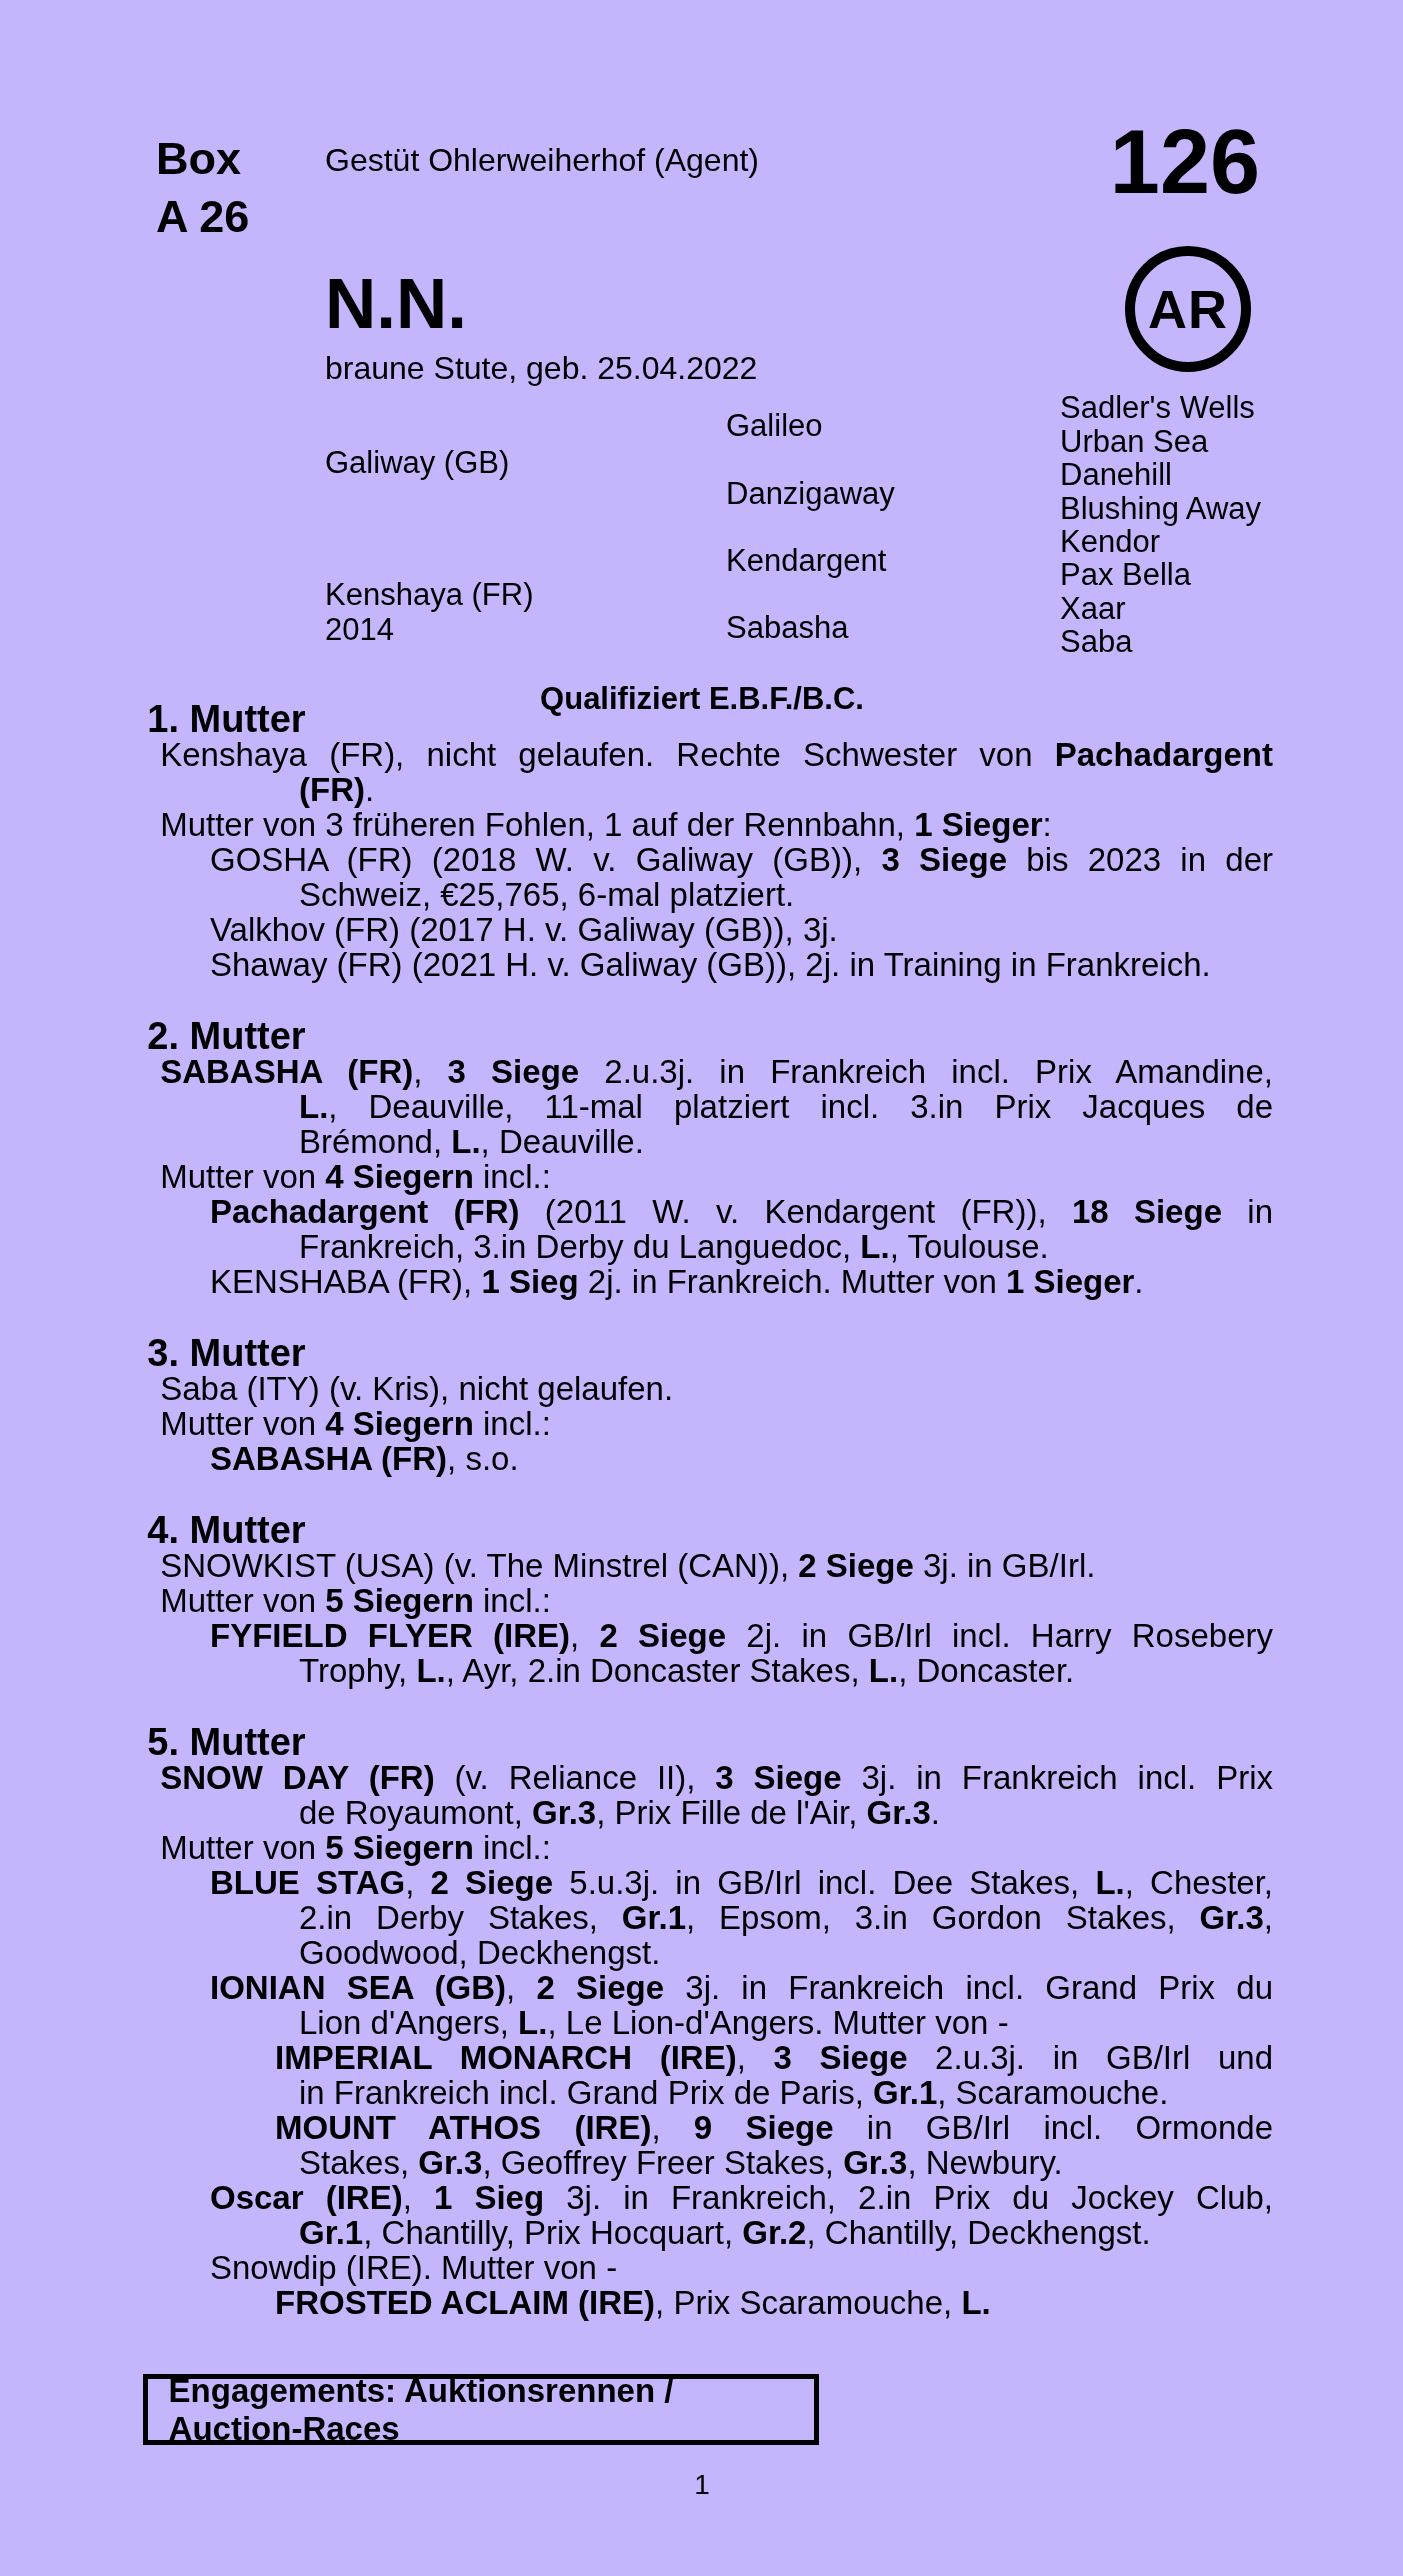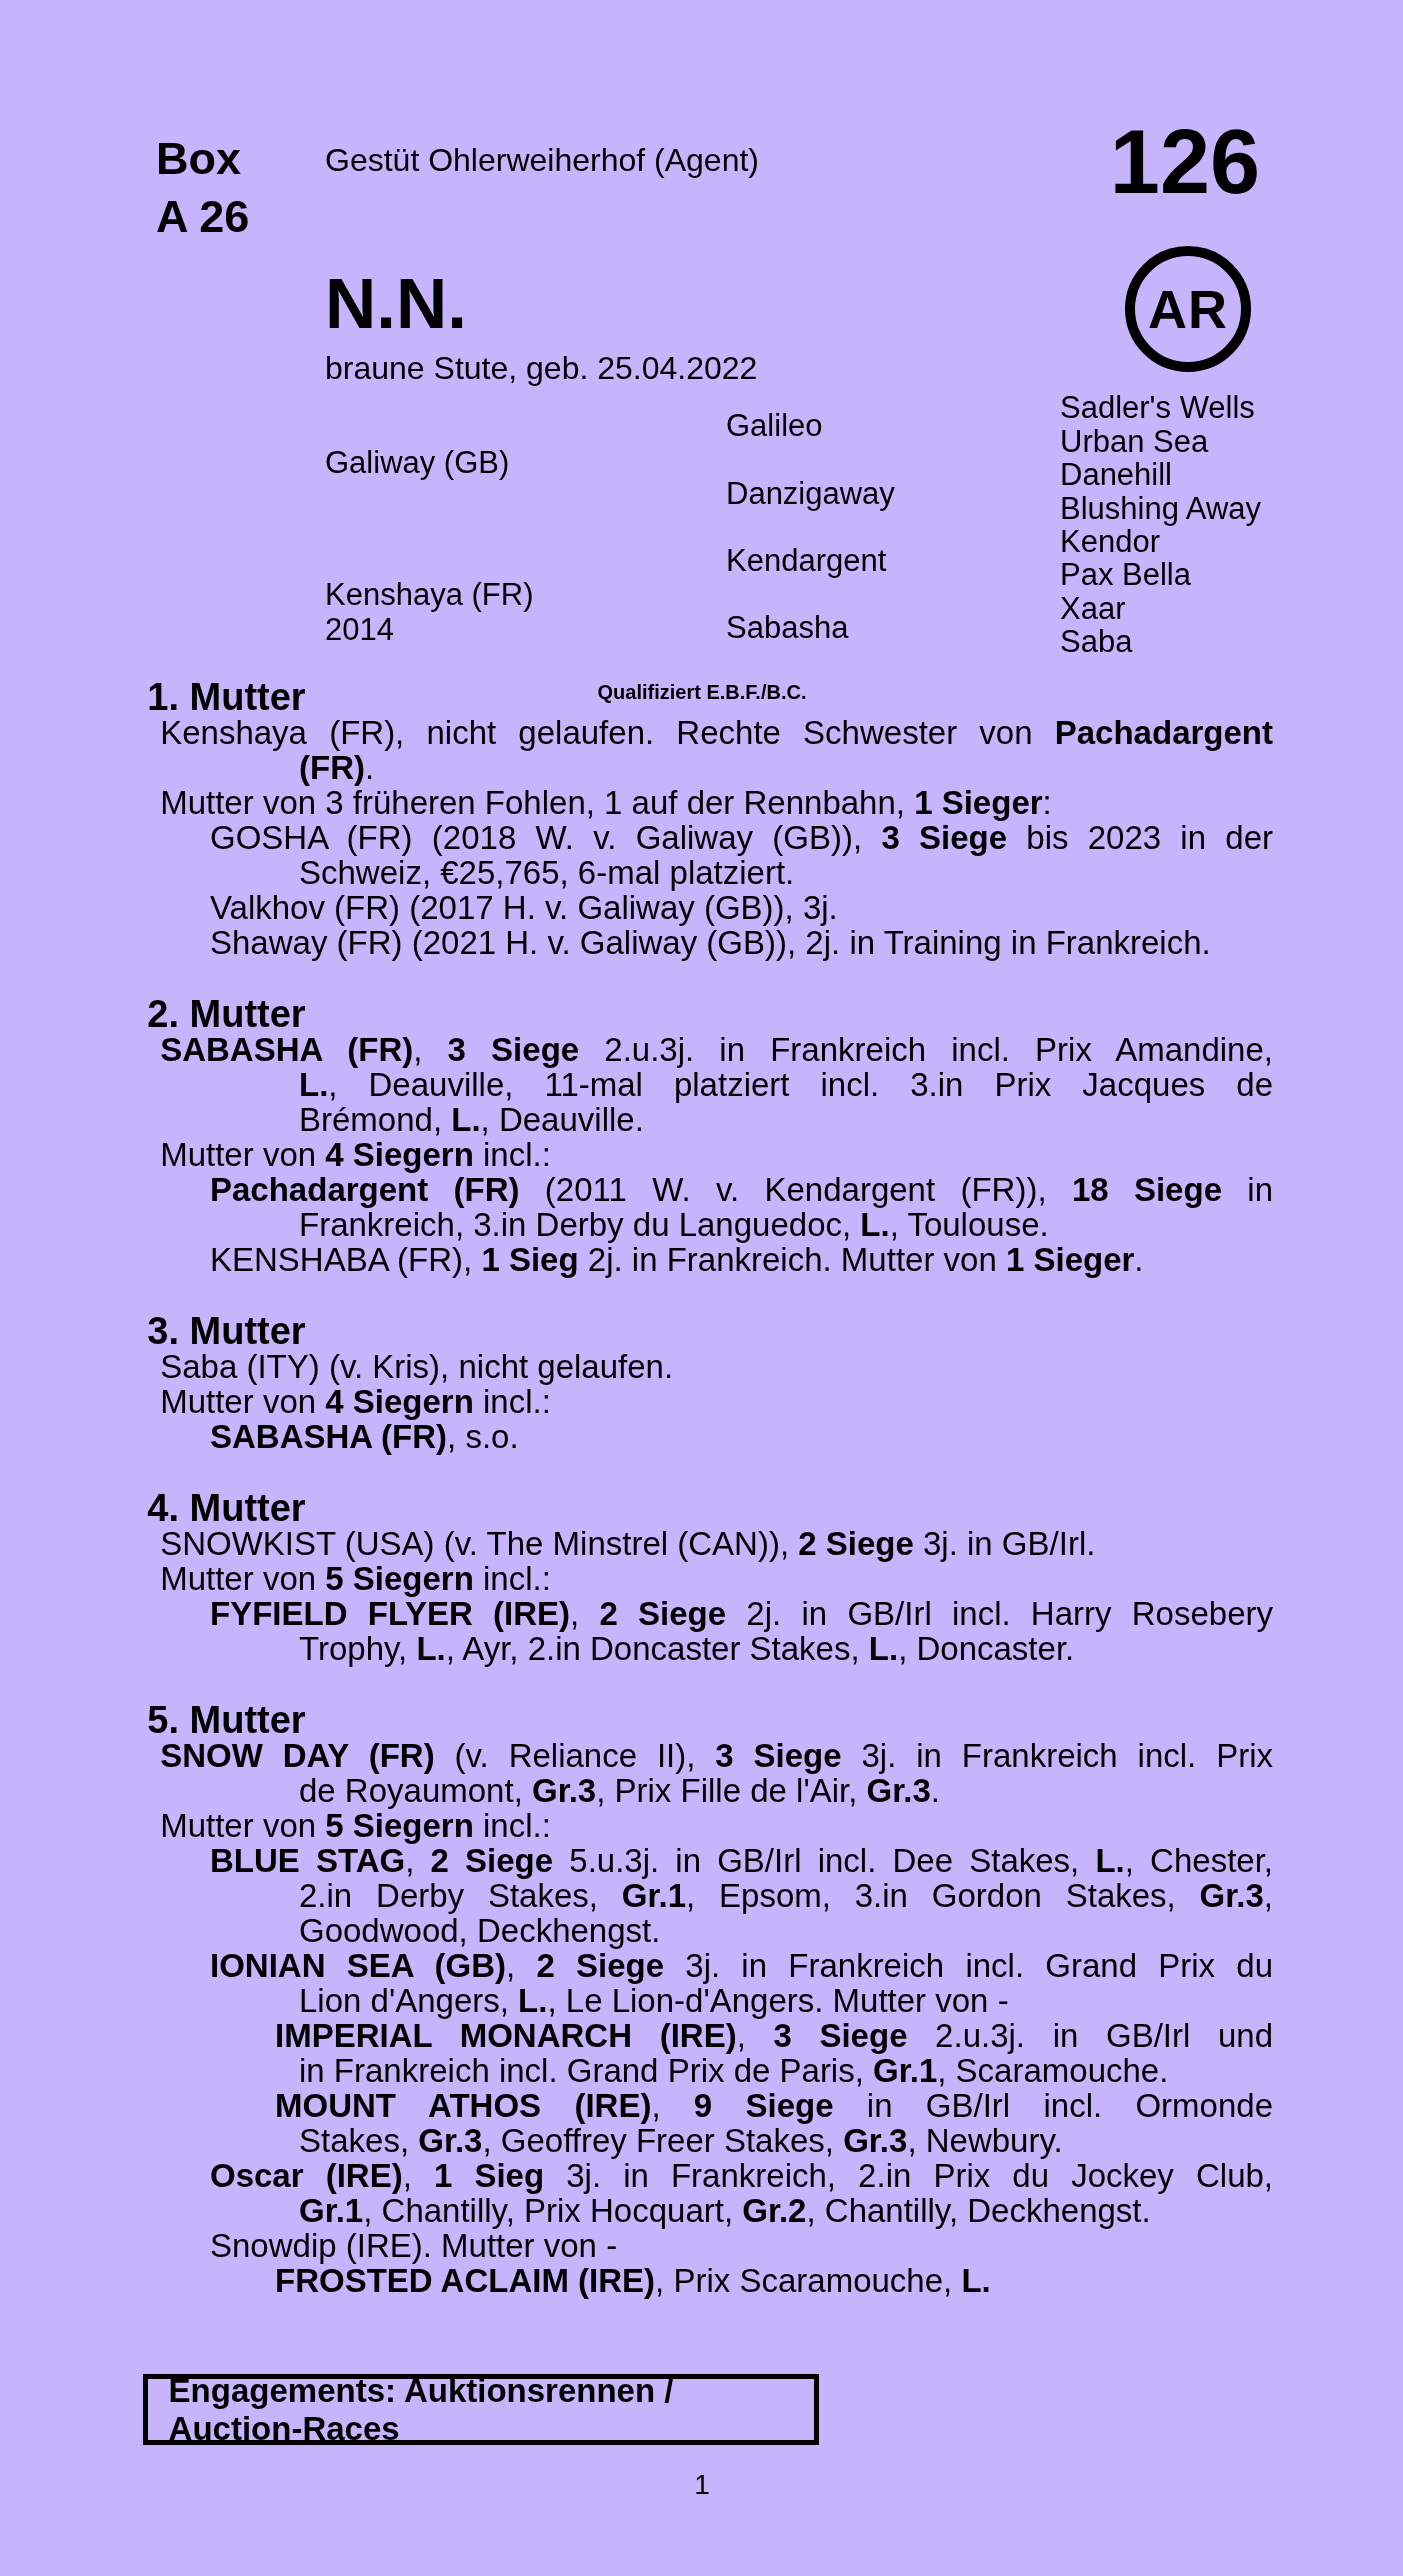--- a/index.html
+++ b/index.html
@@ -52,25 +52,25 @@
   .ggp:nth-of-type(1){top:391px;}
   .ggp:nth-of-type(2){top:425px;}
   .ggp:nth-of-type(3){top:458px;}
   .ggp:nth-of-type(4){top:492px;}
   .ggp:nth-of-type(5){top:525px;}
   .ggp:nth-of-type(6){top:558px;}
   .ggp:nth-of-type(7){top:592px;}
   .ggp:nth-of-type(8){top:625px;}
   .qualification{
     position:absolute;left:0;top:681px;width:1404px;
-    text-align:center;font-size:20px;font-weight:bold;
+    text-align:center;font-size:31px;font-weight:bold;
   }
   
   .sections{
-    position:absolute;left:155px;top:680px;width:1118px;
+    position:absolute;left:155px;top:702px;width:1118px;
     font-size:33px;line-height:35px;
   }
   .sec-heading{
     font-size:38px;font-weight:bold;line-height:35px;
     margin-left:-7.7px;margin-top:37px;
   }
   .sec:first-child .sec-heading{margin-top:0;}
   .line{text-align:left;}
   .line.just{text-align:justify;text-align-last:justify;}
   .line.l0{padding-left:5.2px;}

